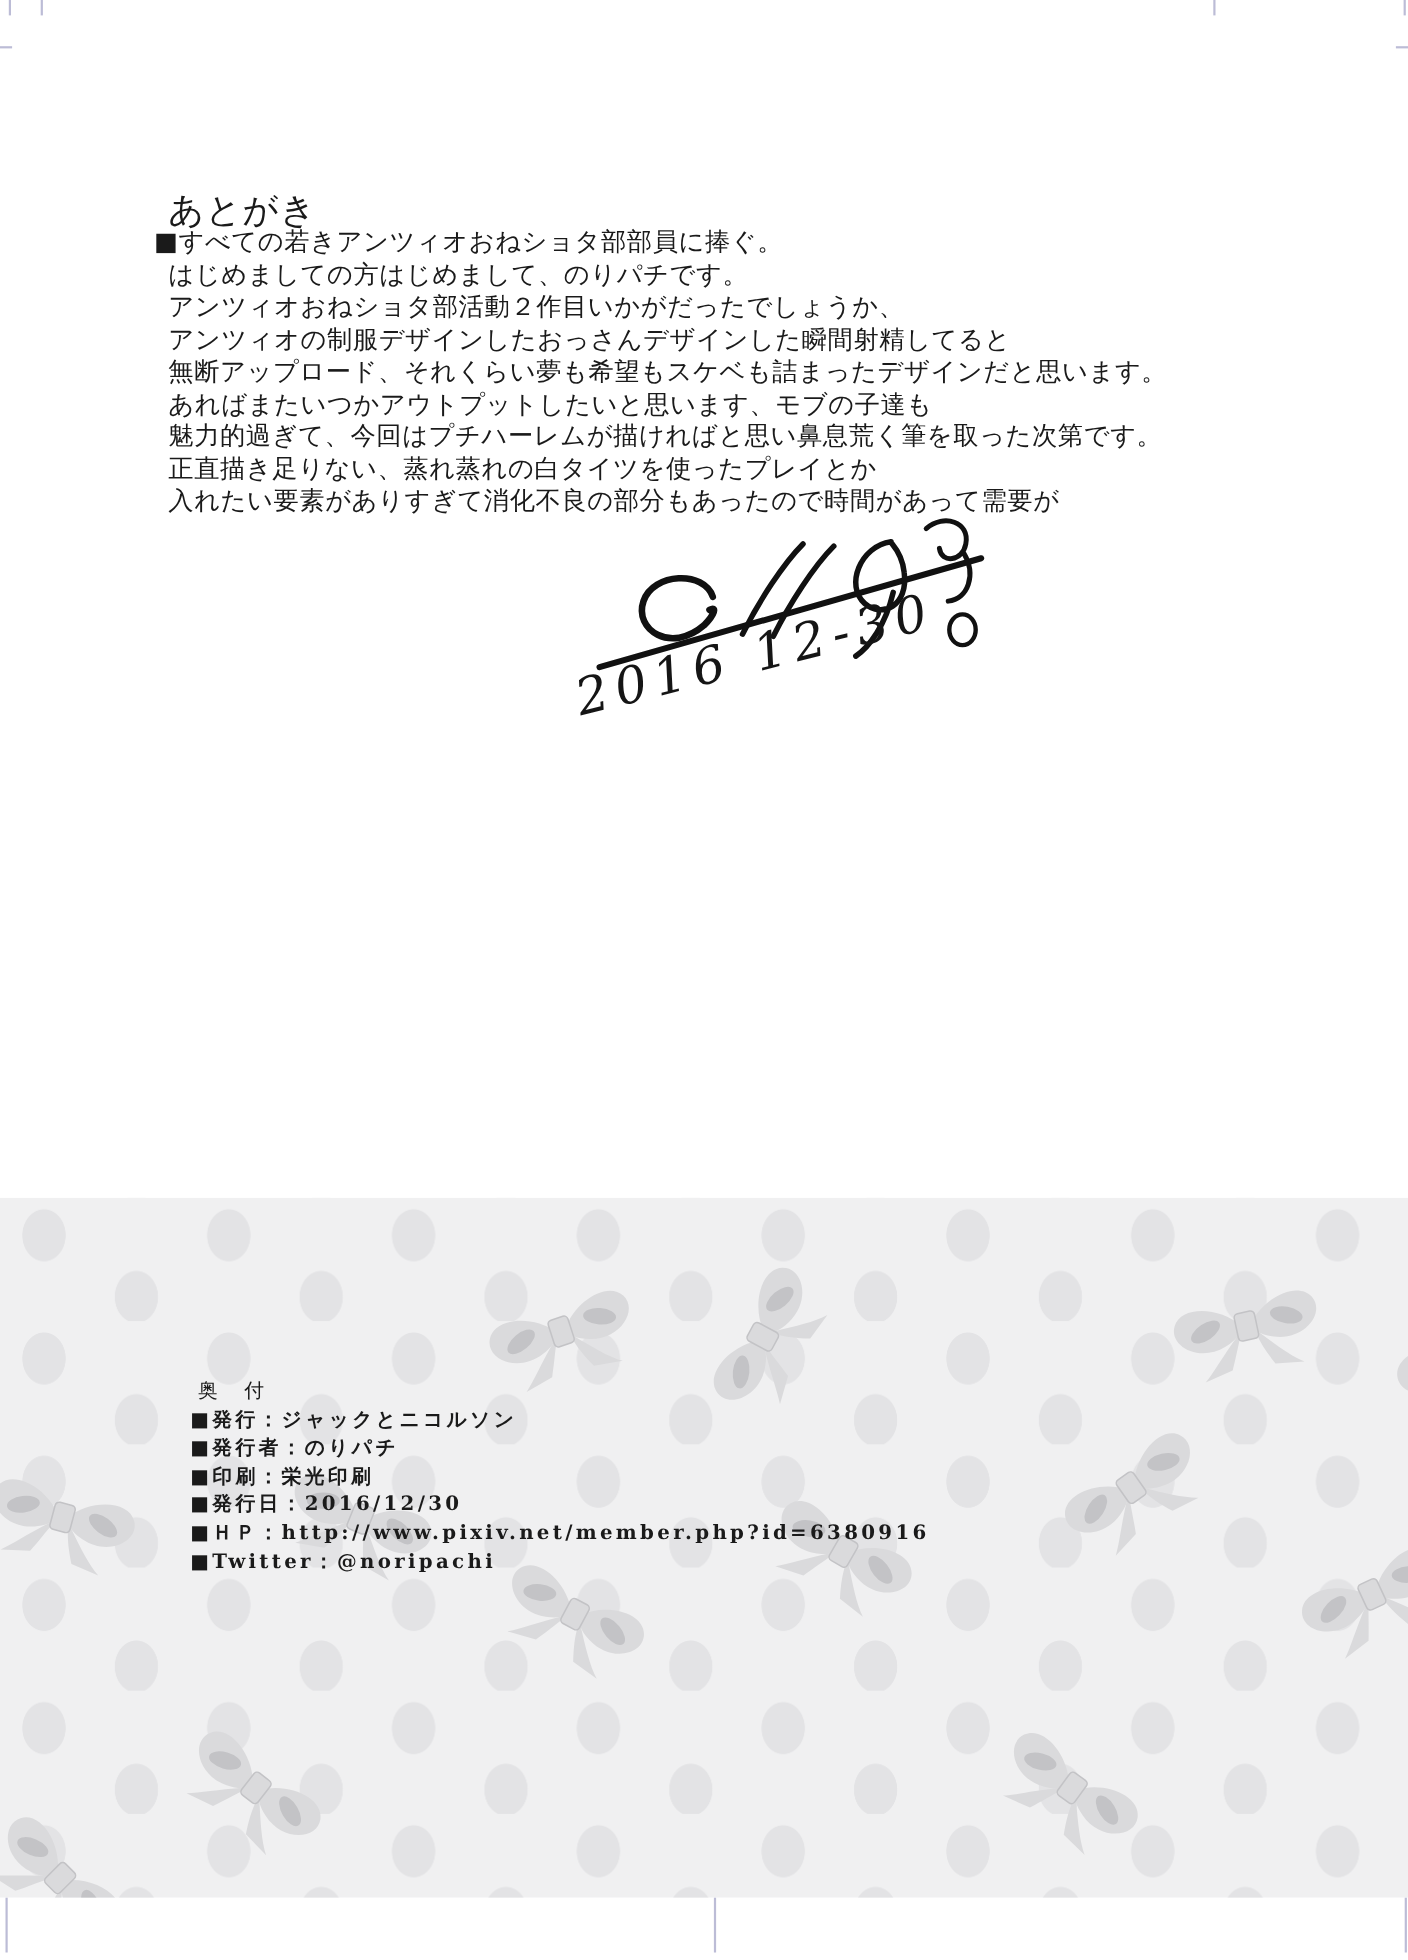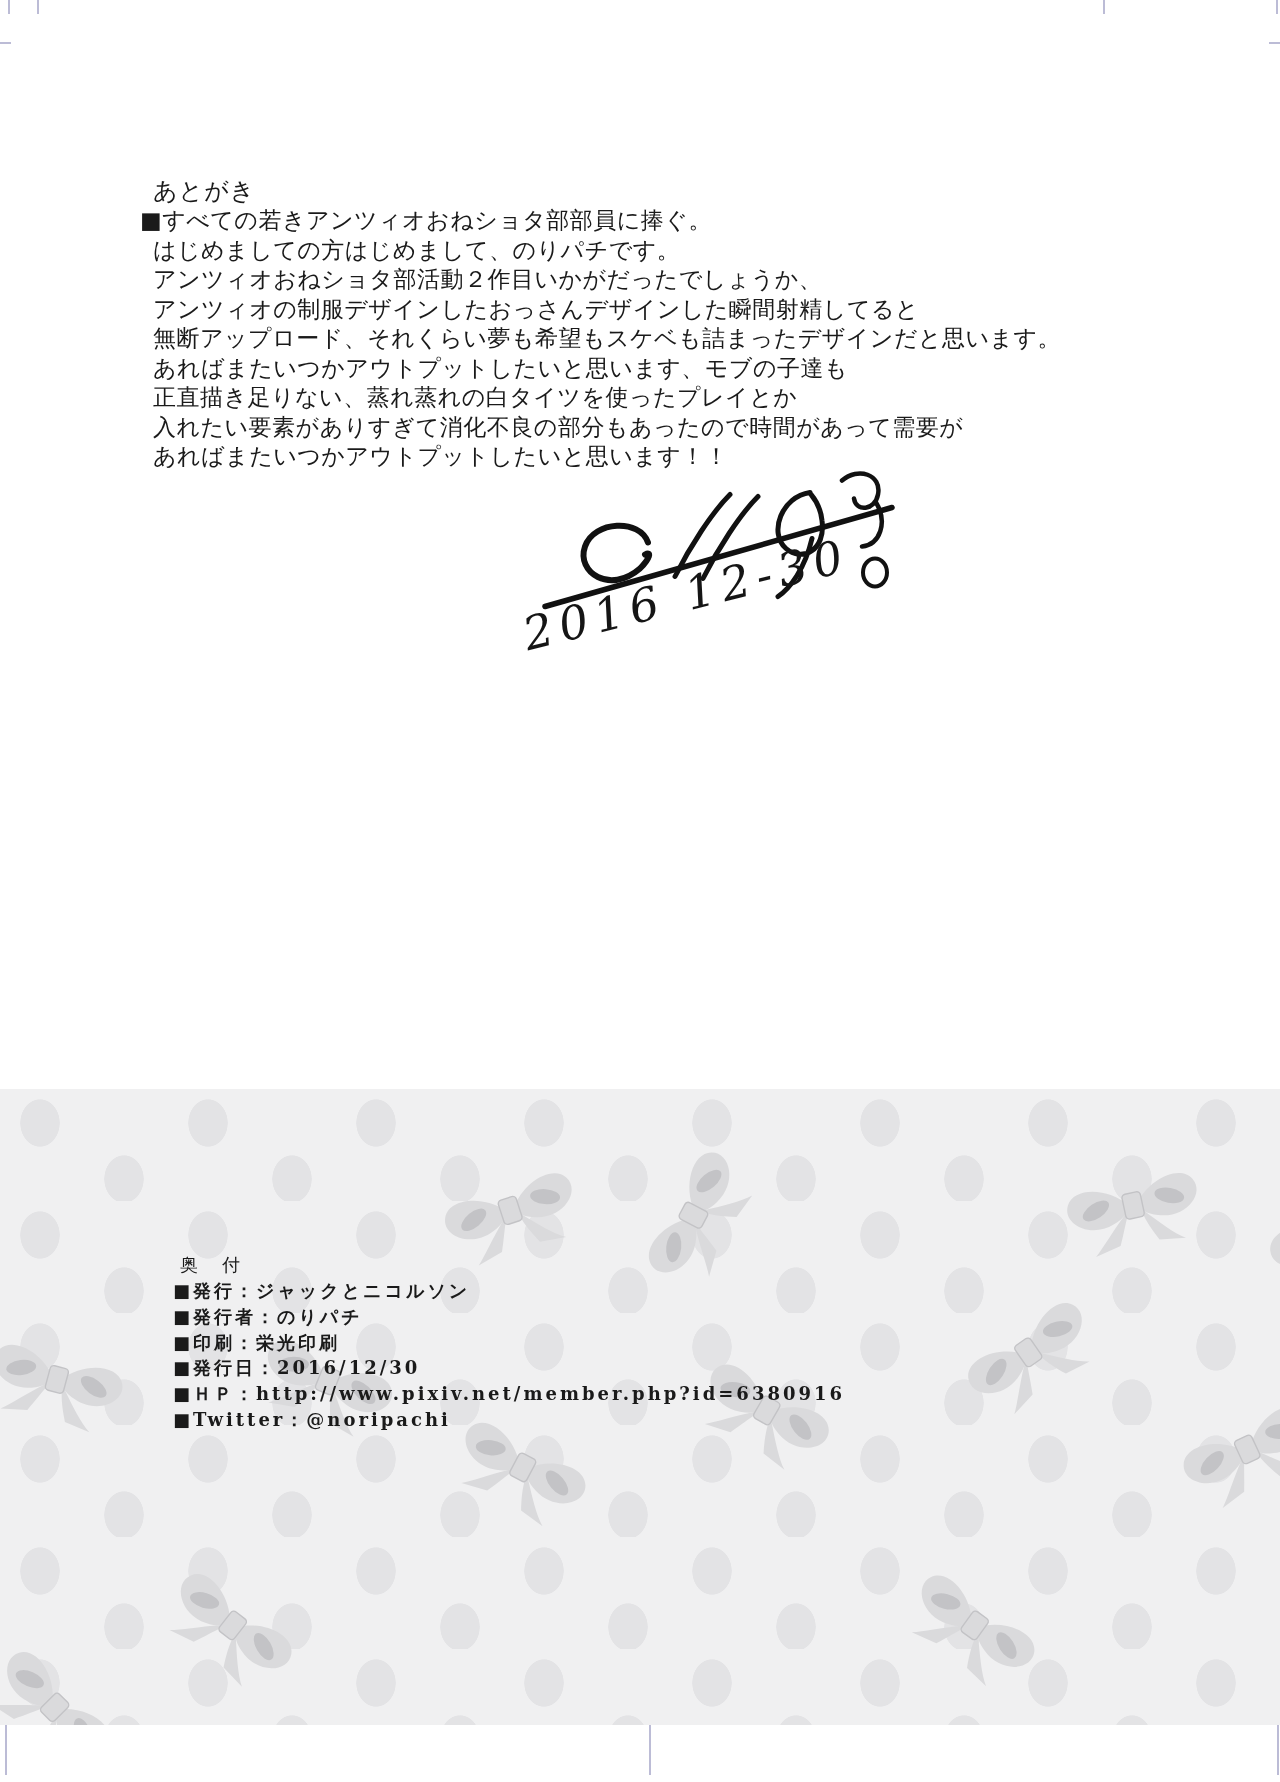--- a/index.html
+++ b/index.html
@@ -8,21 +8,21 @@
     background:#ffffff;
     font-family:"DejaVu Serif","Liberation Serif",serif;
     color:#1a1a1a;
   }
   
   .cropmark{position:absolute;background:#bcbcd6;}
   .cropmark.v{width:2px;}
   .cropmark.h{height:2px;}
   
   #afterword{position:absolute;left:140px;top:176px;width:1010px;}
-  .heading{font-size:24px;line-height:30px;padding-left:13px;letter-spacing:1px;}
+  .heading{font-size:32px;line-height:30px;padding-left:13px;letter-spacing:1px;}
   .txtline{font-size:23px;line-height:29.5px;white-space:nowrap;letter-spacing:0.5px;}
   .txtline.indent{padding-left:13px;}
   
   #signature{position:absolute;left:490px;top:452px;width:410px;height:215px;}
   #signature path,#signature ellipse{fill:none;stroke:#111;stroke-linecap:round;stroke-linejoin:round;}
   #signature text{fill:#151515;font-family:"DejaVu Serif","Liberation Serif",serif;font-style:italic;}
   
   #band{
     position:absolute;left:0;top:1089px;width:1280px;height:636px;
     background-color:#f0f0f1;
@@ -55,23 +55,23 @@
 
   <div id="afterword">
     <div class="heading">あとがき</div>
     <div>
         <div class="txtline">■すべての若きアンツィオおねショタ部部員に捧ぐ。</div>
         <div class="txtline indent">はじめましての方はじめまして、のりパチです。</div>
         <div class="txtline indent">アンツィオおねショタ部活動２作目いかがだったでしょうか、</div>
         <div class="txtline indent">アンツィオの制服デザインしたおっさんデザインした瞬間射精してると</div>
         <div class="txtline indent">無断アップロード、それくらい夢も希望もスケベも詰まったデザインだと思います。</div>
         <div class="txtline indent">あればまたいつかアウトプットしたいと思います、モブの子達も</div>
+        <div class="txtline indent">魅力的過ぎて、今回はプチハーレムが描ければと思い鼻息荒く筆を取った次第です。</div>
         <div class="txtline indent">正直描き足りない、蒸れ蒸れの白タイツを使ったプレイとか</div>
         <div class="txtline indent">入れたい要素がありすぎて消化不良の部分もあったので時間があって需要が</div>
-        <div class="txtline indent">あればまたいつかアウトプットしたいと思います！！</div>
       </div>
   </div>
 
   <svg id="signature" viewBox="0 0 410 210">
     <path d="M55,152 L402,53" stroke-width="5.5"></path>
     <path d="M158,88 C150,64 104,66 95,92 C86,118 120,140 150,114 C160,104 162,96 155,100" stroke-width="6"></path>
     <path d="M185,122 C200,92 222,58 240,40" stroke-width="5"></path>
     <path d="M213,124 C228,94 250,60 268,42" stroke-width="5"></path>
     <path d="M320,38 C292,42 278,78 296,94 C312,108 336,96 332,66 C330,46 318,38 320,38 M322,84 C315,114 300,134 288,142" stroke-width="5"></path>
     <path d="M352,26 C368,12 392,20 388,40 C385,56 366,58 364,44 M386,48 C398,68 390,90 372,92" stroke-width="4.5"></path>

